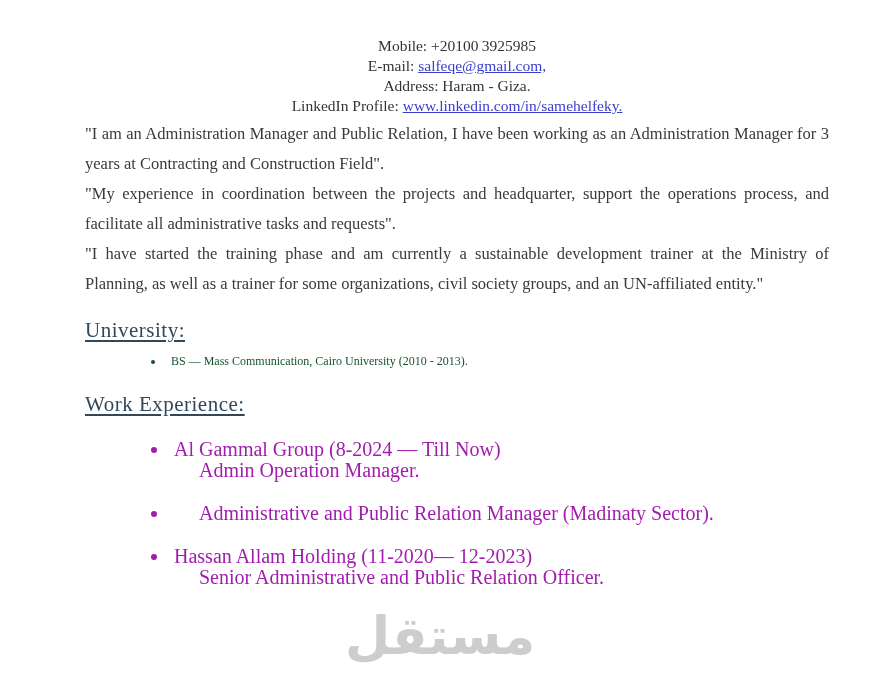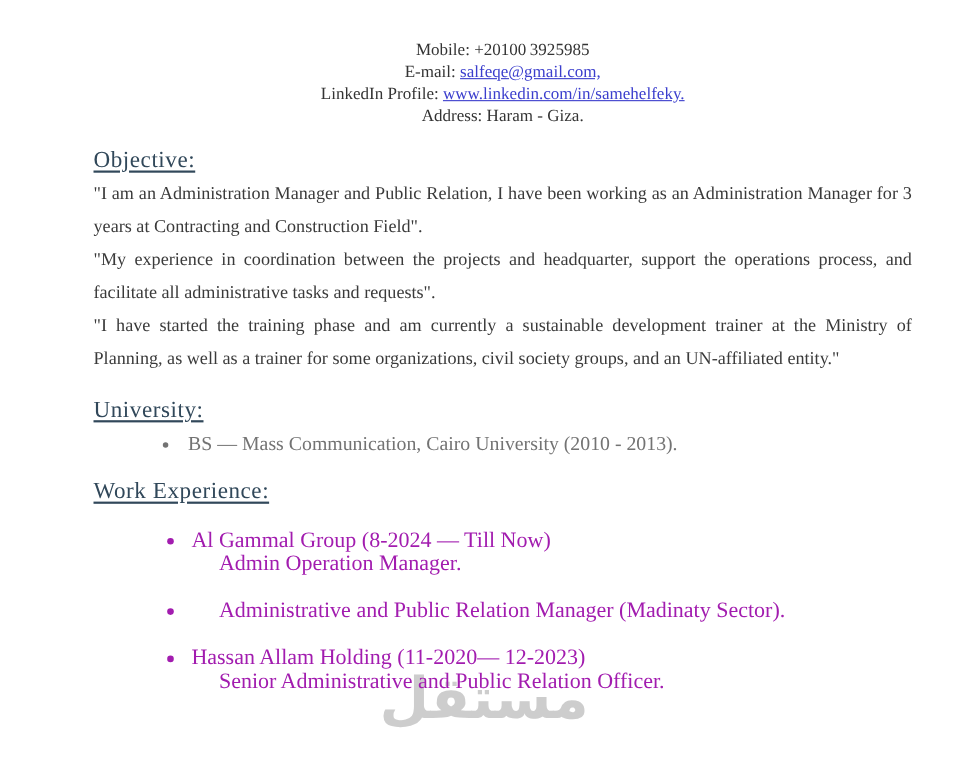--- a/index.html
+++ b/index.html
@@ -67,23 +67,23 @@
     color: #3a3a3a;
     text-align: justify;
   }
   .heading-education { margin-top: 18px; }
   .edu-list {
     list-style: disc outside;
     margin-top: 8px;
     padding-left: 80px;
   }
   .edu-list li {
-    font-size: 18px;
+    font-size: 12px;
     line-height: 21px;
-    color: #737373;
+    color: #14532d;
     padding-left: 6px;
   }
   .heading-work { margin-top: 19px; }
   .work-list {
     list-style: disc outside;
     margin-top: 2px;
     padding-left: 85px;
   }
   .work-list li {
     font-size: 20px;
@@ -102,25 +102,24 @@
 
 <div class="page">
 
   <div class="watermark">مستقل</div>
 
   <div class="content">
 
     <div class="header">
       <div class="contact-line">Mobile: +20100 3925985</div>
       <div class="contact-line"><span>E-mail: </span><a class="doc-link" href="#">salfeqe@gmail.com,</a></div>
+      <div class="contact-line">Address: Haram - Giza.</div>
       <div class="contact-line"><span>LinkedIn Profile: </span><a class="doc-link" href="#">www.linkedin.com/in/samehelfeky.</a></div>
-      <div class="contact-line">Address: Haram - Giza.</div>
     </div>
 
-    <div class="section-heading heading-objective">Objective:</div>
     <div class="objective-body">
       <p>"I am an Administration Manager and Public Relation, I have been working as an Administration Manager for 3 years at Contracting and Construction Field".</p>
       <p>"My experience in coordination between the projects and headquarter, support the operations process, and facilitate all administrative tasks and requests".</p>
       <p>"I have started the training phase and am currently a sustainable development trainer at the Ministry of Planning, as well as a trainer for some organizations, civil society groups, and an UN-affiliated entity."</p>
     </div>
 
     <div class="section-heading heading-education">University:</div>
     <ul class="edu-list">
       <li>BS — Mass Communication, Cairo University (2010 - 2013).</li>
     </ul>

